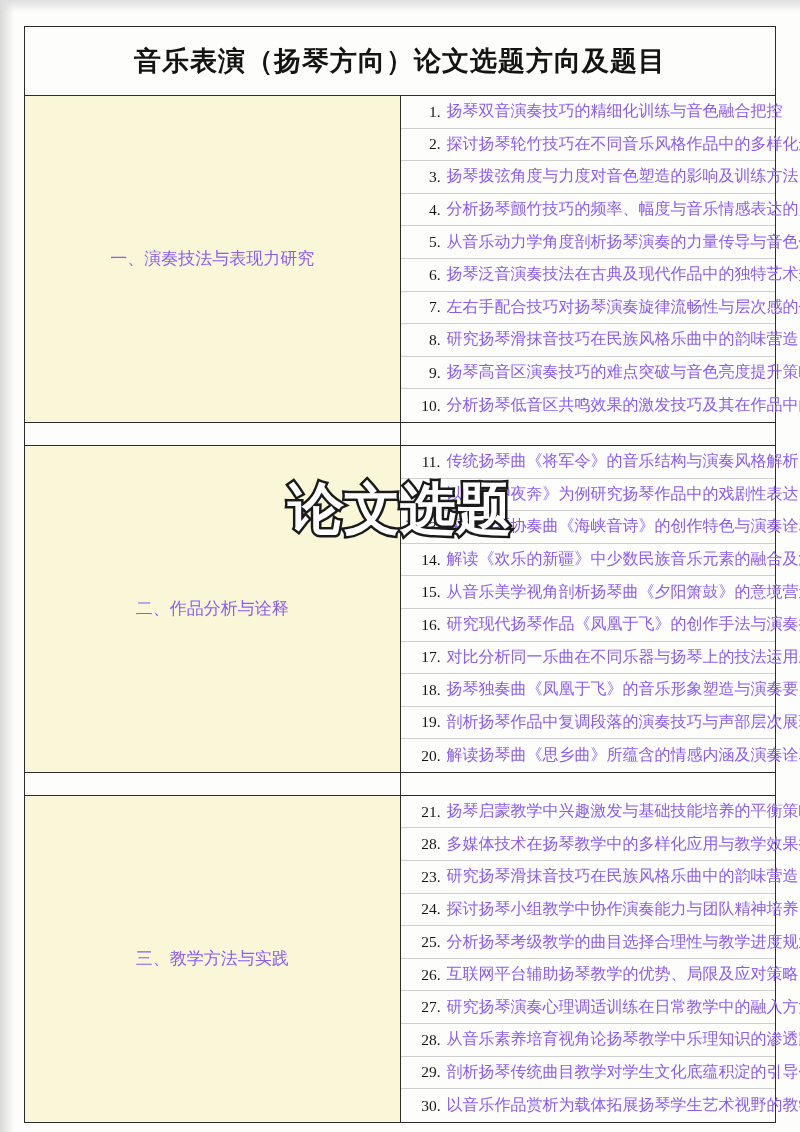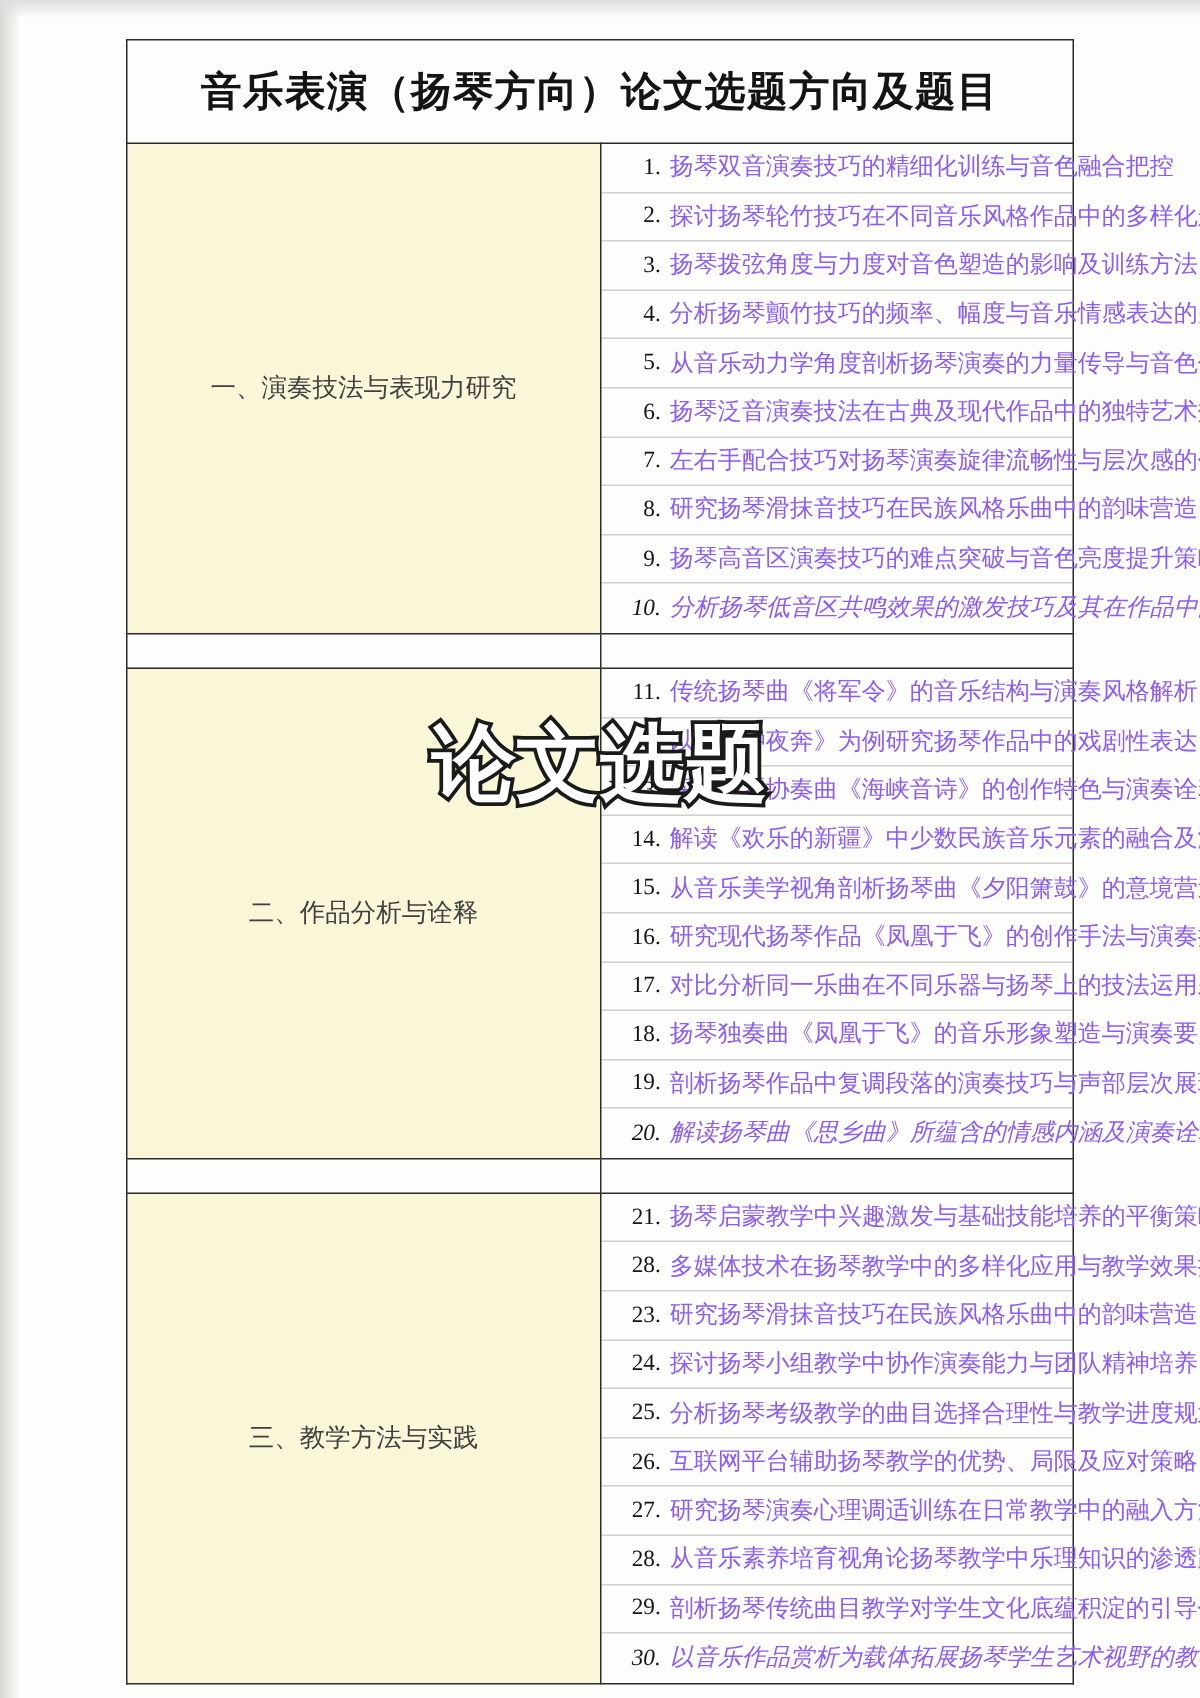--- a/index.html
+++ b/index.html
@@ -17,21 +17,21 @@
   .page {
     position: absolute;
     left: 0; top: 0;
     width: 800px;
     height: 1132px;
     background: #fdfdfb;
     box-sizing: border-box;
     padding: 26px 24px 10px 24px;
   }
   table.doc {
-    width: 632px;
+    width: 752px;
     border-collapse: collapse;
     table-layout: fixed;
     margin: 0 auto;
   }
   table.doc td {
     border: 1px solid #2b2b2b;
     padding: 0;
     vertical-align: middle;
   }
   .title-cell {
@@ -44,40 +44,39 @@
     font-weight: bold;
     letter-spacing: 1px;
     color: #141414;
     font-family: "Liberation Serif", serif;
   }
   .cat-cell {
     width: 212px;
     background: #faf6d8;
     text-align: center;
     font-size: 17px;
-    color: #404040;
+    color: #8b5cf6;
     font-family: "Liberation Serif", serif;
     line-height: 1.8;
     padding: 4px 10px;
   }
   .list-cell {
     background: #fdfdfb;
     padding: 0;
   }
   .item-row {
     display: flex;
     align-items: center;
     height: 32.6px;
     border-bottom: 1px solid #cfcfcf;
     padding-left: 10px;
     box-sizing: border-box;
   }
   .item-row:last-child {
     border-bottom: none;
-    font-style: italic;
   }
   .item-num {
     width: 30px;
     flex: 0 0 30px;
     font-size: 15.5px;
     color: #141414;
     font-family: "Liberation Serif", serif;
     text-align: right;
     margin-right: 6px;
   }

